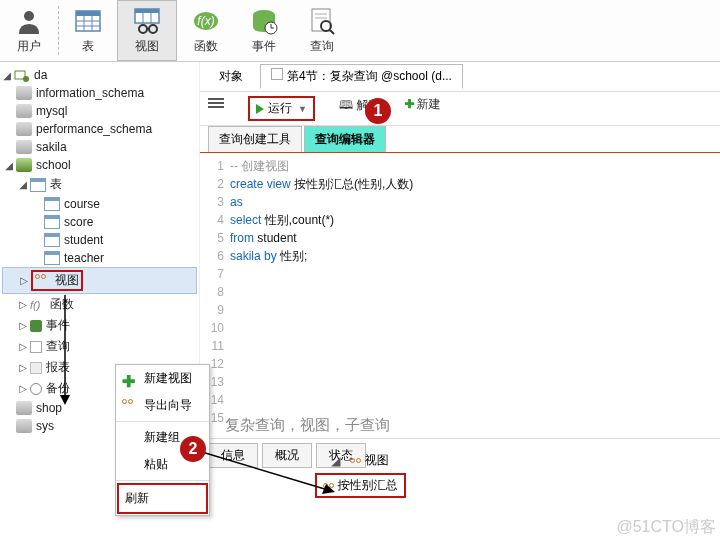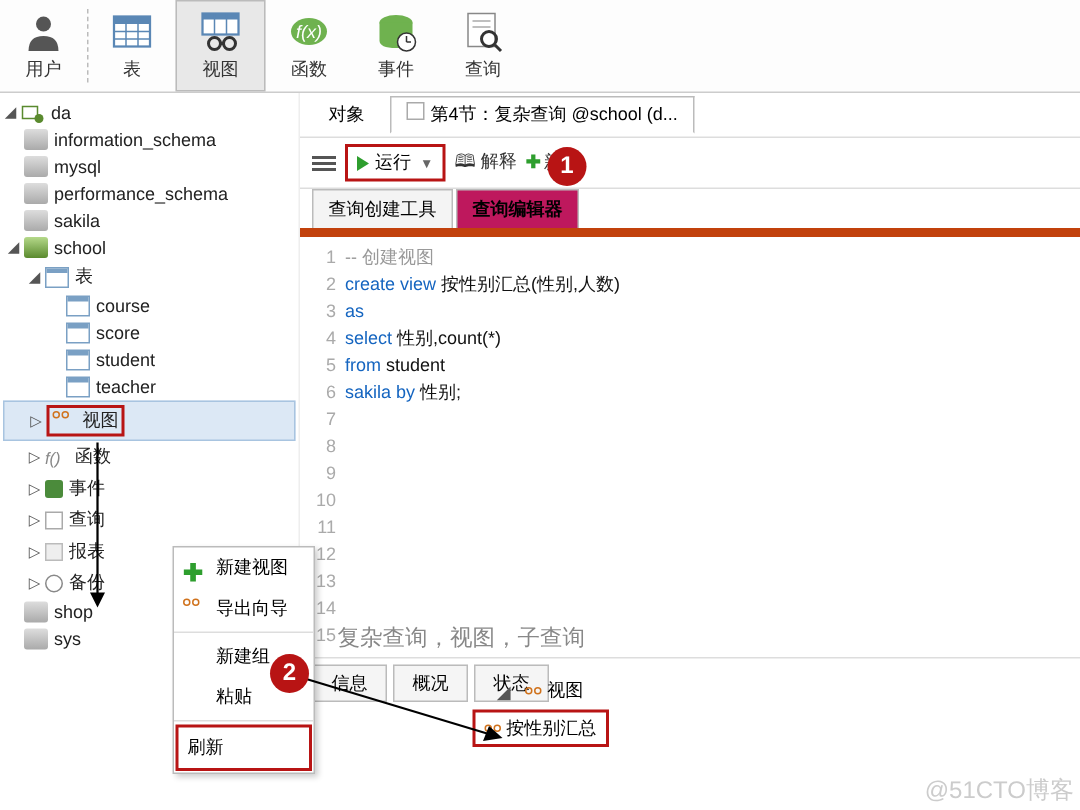--- a/index.html
+++ b/index.html
@@ -35,30 +35,30 @@
 .ctx{position:absolute;left:115px;top:302px;width:95px;background:#fff;border:1px solid #bbb;box-shadow:2px 2px 4px rgba(0,0,0,.2);z-index:5}
 .ctx .row{display:flex;align-items:center;padding:5px 6px;cursor:pointer}
 .ctx .cic{width:16px;height:14px;margin-right:6px}
 .ctx hr{border:none;border-top:1px solid #ddd;margin:2px 0}
 .ctx .last{border:2px solid #b81414;margin:1px}
 
 .main{flex:1;display:flex;flex-direction:column;position:relative}
 .tabs1{display:flex;align-items:center;padding:2px 8px;gap:6px;border-bottom:1px solid #ddd}
 .tab{padding:3px 10px;border:1px solid transparent;cursor:pointer}
 .tab.act{border:1px solid #bbb;border-bottom-color:#fff;background:#fff}
-.acts{display:flex;align-items:center;padding:4px 8px;gap:6px;border-bottom:1px solid #ddd}
+.acts{display:flex;padding:4px 8px;gap:24px;border-bottom:1px solid #ddd}
 .ham{display:inline-block;width:16px}.ham i{display:block;height:2px;background:#555;margin:2px 0}
 .run{border:2px solid #b81414;padding:2px 6px;display:flex;align-items:center;gap:4px;cursor:pointer}
 .tri{width:0;height:0;border-left:8px solid #2e9e2e;border-top:5px solid transparent;border-bottom:5px solid transparent}
 .dd{font-size:9px;color:#666;margin-left:2px}
 .lnk{color:#333;cursor:pointer}
 .plus{color:#2e9e2e;font-weight:bold;margin-right:2px}
-.tabs2{display:flex;padding:0 8px;border-bottom:6px solid #c2410c}
+.tabs2{display:flex;padding:0 8px;border-bottom:1px solid #c2410c}
 .tab2{padding:4px 10px;border:1px solid #bbb;border-bottom:none;margin-right:2px;background:#f4f4f4;cursor:pointer}
-.tab2.act{background:#be185d;font-weight:bold}
+.tab2.act{background:#5eead4;font-weight:bold}
 .editor{display:flex;font-family:Consolas,monospace;font-size:13px;padding:4px 0;flex:1}
 .gut{width:30px;text-align:right;color:#aaa;padding-right:6px}
 .gut div{line-height:18px}
 .code{flex:1}
 .code div{line-height:18px;white-space:pre}
 .cm{color:#999}.kw{color:#1565c0}.id{color:#111}
 .btabs{display:flex;padding:4px 8px;gap:4px;border-top:1px solid #ddd}
 .btab{padding:3px 12px;border:1px solid #bbb;background:#f5f5f5;cursor:pointer}
 
 .badge{position:absolute;width:26px;height:26px;border-radius:50%;background:#b81414;color:#fff;font-weight:bold;font-size:16px;display:flex;align-items:center;justify-content:center;z-index:9}

